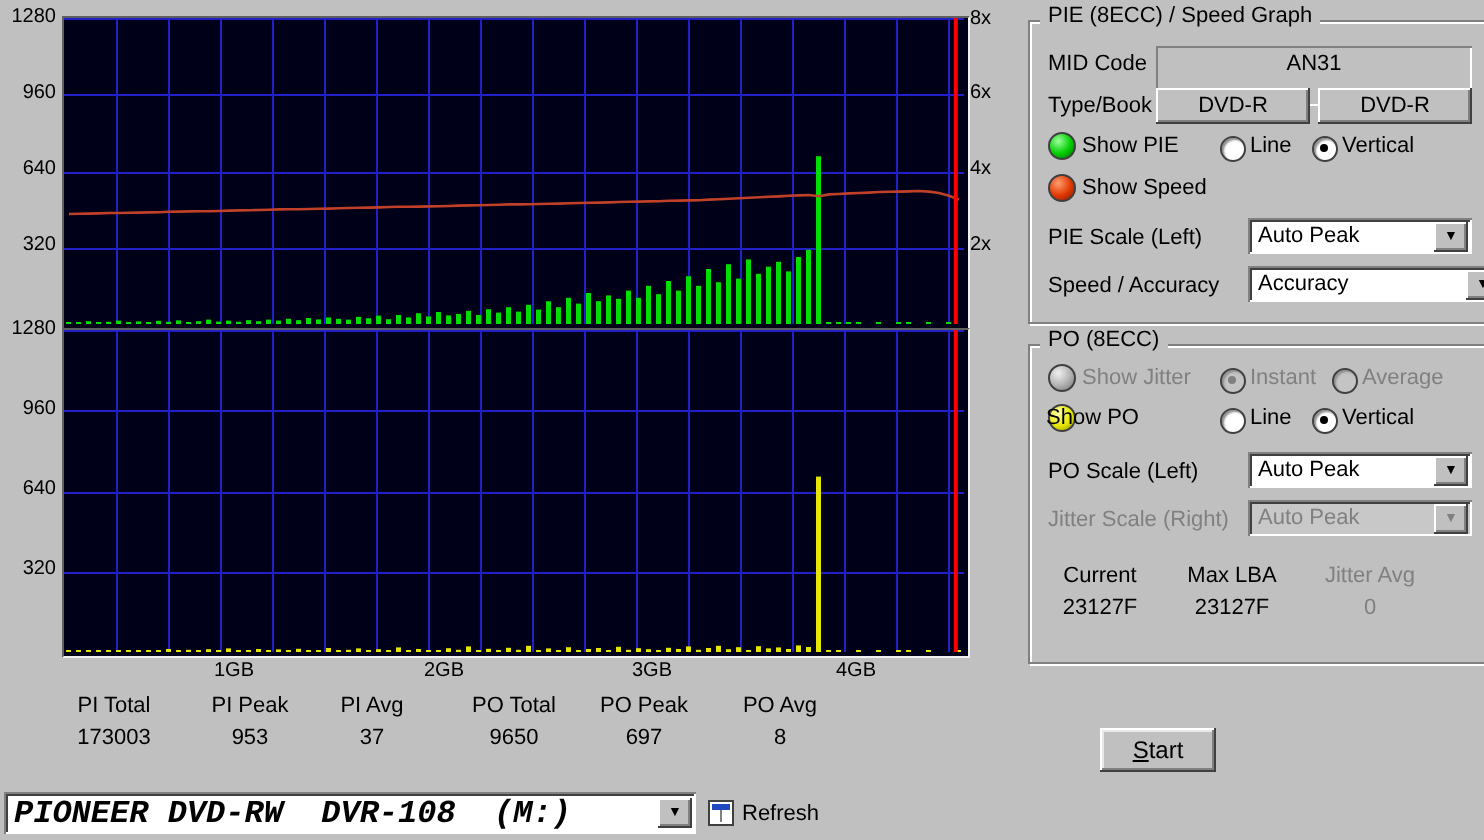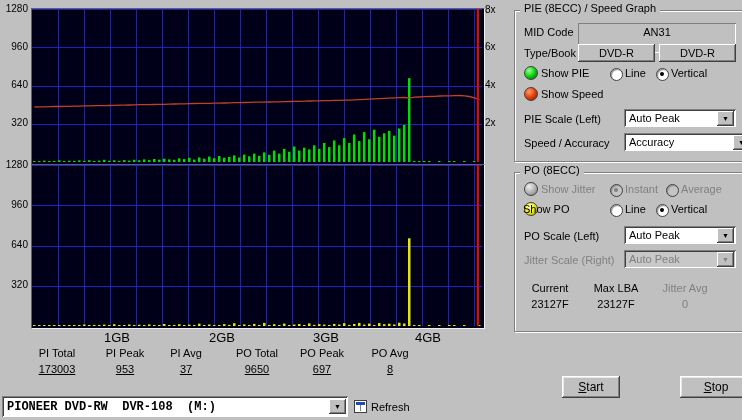--- a/index.html
+++ b/index.html
@@ -1,47 +1,47 @@
 <!DOCTYPE html>
 <html><head>
 <meta charset="utf-8">
 <style>
   html,body{margin:0;padding:0;background:#c0c0c0;}
   #app{position:relative;width:742px;height:420px;background:#c0c0c0;
        font-family:"Liberation Sans",sans-serif;font-size:11px;color:#000;overflow:hidden;}
   .abs{position:absolute;}
   .ylab{position:absolute;left:0;width:28px;text-align:right;font-size:10px;}
   .yrlab{position:absolute;left:485px;width:26px;text-align:left;font-size:10px;}
-  .xlab{position:absolute;top:330px;width:40px;text-align:center;font-size:13px;}
+  .xlab{position:absolute;top:330px;width:40px;text-align:center;font-size:10px;}
   .graphbox{position:absolute;border:1px solid;border-color:#606060 #f0f0f0 #f0f0f0 #606060;background:#000018;}
   .stat{position:absolute;top:347px;width:80px;text-align:center;}
-  .stat .v{margin-top:4px;text-decoration:underline;}
+  .stat .v{margin-top:4px;}
   .combo{position:absolute;background:#fff;box-shadow:inset 1px 1px 0 #808080,inset -1px -1px 0 #fff,inset 2px 2px 0 #404040;display:flex;align-items:center;}
   .combo .txt{flex:1;padding-left:5px;white-space:pre;overflow:hidden;}
   .combo .txt.center{text-align:center;padding-left:0;}
   .combo.dis{background:#c8c8c8;color:#808080;}
-  .mono{font-family:"Liberation Mono",monospace;font-weight:bold;font-size:12px;}
+  .mono{font-family:"Liberation Mono",monospace;font-weight:bold;font-size:16px;font-style:italic;}
   .arrow{width:17px;height:15px;margin-right:2px;background:#c0c0c0;
          box-shadow:inset -1px -1px 0 #404040,inset 1px 1px 0 #fff,inset -2px -2px 0 #808080;
          font-size:7px;display:flex;align-items:center;justify-content:center;flex:none;}
   .rp{position:absolute;left:510px;top:0;width:232px;height:420px;}
   .groupbox{position:absolute;border:1px solid #808080;box-shadow:inset 1px 1px 0 #fff,1px 1px 0 #fff;}
   .gtitle{position:absolute;background:#c0c0c0;padding:0 4px;white-space:nowrap;}
   .fieldbox{position:absolute;background:#c0c0c0;box-shadow:inset 1px 1px 0 #808080,inset -1px -1px 0 #fff;text-align:center;line-height:18px;}
   .btnbox{position:absolute;background:#c0c0c0;box-shadow:inset -1px -1px 0 #404040,inset 1px 1px 0 #fff,inset -2px -2px 0 #808080;text-align:center;line-height:18px;}
   .led{position:absolute;width:12px;height:12px;border-radius:50%;border:1px solid #404040;}
   .radio{position:absolute;width:11px;height:11px;border-radius:50%;background:#fff;border:1px solid #404040;box-shadow:inset 1px 1px 1px #909090;}
   .radio.sel::after{content:"";position:absolute;left:3px;top:3px;width:4px;height:4px;border-radius:50%;background:#000;}
   .radio.dis{background:#c4c4c4;}
   .radio.dis.sel::after{background:#808080;}
   .rlab{position:absolute;white-space:nowrap;}
   .dis-t{color:#808080;}
   .progress{position:absolute;color:#fff;text-align:center;line-height:15px;font-size:10.5px;
             box-shadow:inset 1px 1px 0 #808080,inset -1px -1px 0 #fff;}
-  .btn{position:absolute;display:block;background:#c0c0c0;border:none;padding:0;margin:16px;
+  .btn{position:absolute;display:block;background:#c0c0c0;border:none;padding:0;margin:4px;
        font-family:"Liberation Sans",sans-serif;font-size:12px;text-align:center;color:#000;
        box-shadow:inset -1px -1px 0 #404040,inset 1px 1px 0 #fff,inset -2px -2px 0 #808080,inset 2px 2px 0 #e8e8e8;}
   .btn::first-letter{text-decoration:underline;}
   .ricon{position:absolute;width:13px;height:13px;background:#fff;border:1px solid #404040;box-sizing:border-box;}
   .ricon::before{content:"";position:absolute;left:1px;right:1px;top:1px;height:3px;background:#2048c0;}
   .ricon::after{content:"";position:absolute;left:5px;top:4px;bottom:1px;width:1px;background:#808080;}
   svg{display:block;}
 </style>
 </head>
 <body>
@@ -391,15 +391,14 @@
 
     <div class="abs" style="left:8px;top:282px;width:64px;text-align:center">Current</div>
     <div class="abs" style="left:74px;top:282px;width:64px;text-align:center">Max LBA</div>
     <div class="abs dis-t" style="left:140px;top:282px;width:70px;text-align:center">Jitter Avg</div>
     <div class="abs" style="left:8px;top:298px;width:64px;text-align:center">23127F</div>
     <div class="abs" style="left:74px;top:298px;width:64px;text-align:center">23127F</div>
     <div class="abs dis-t" style="left:140px;top:298px;width:70px;text-align:center">0</div>
 
 
     <button class="btn" style="left:36px;top:360px;width:58px;height:22px">Start</button>
-    <button class="btn" style="left:154px;top:360px;width:72px;height:22px">Stop</button>
   </div>
 </div>
 
 </body></html>

